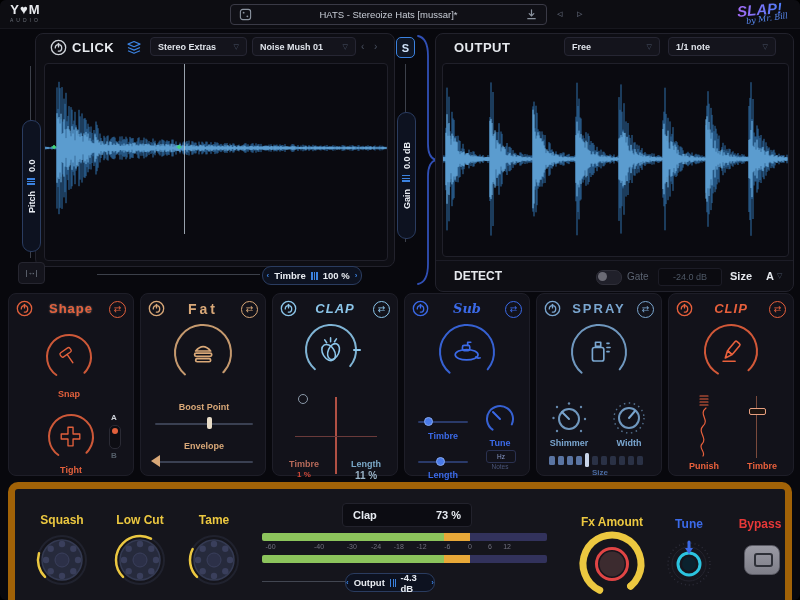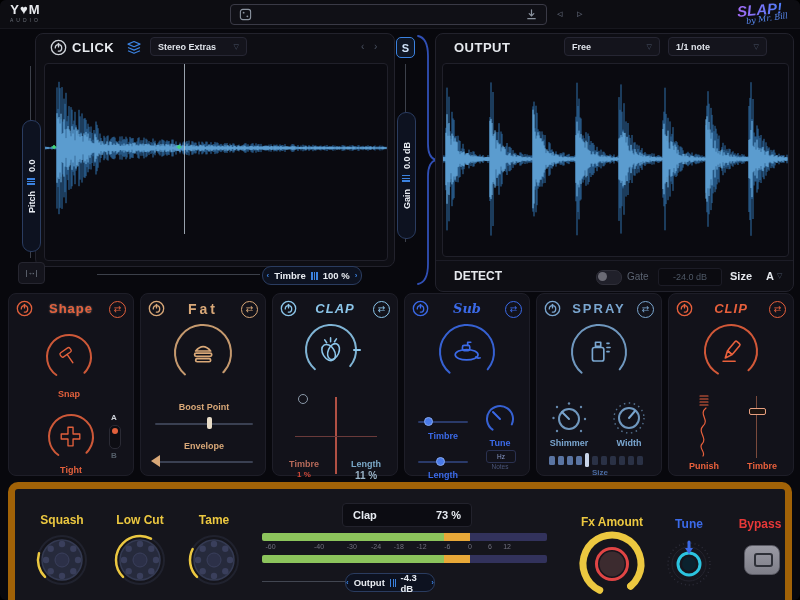--- a/index.html
+++ b/index.html
@@ -110,20 +110,21 @@
     <div id="logo">
       <div class="l1">Y♥M</div>
       <div class="l2">AUDIO</div>
     </div>
     <div id="presetbox">
       <svg class="picon" viewBox="0 0 14 14">
         <rect x="1.5" y="1.5" width="11" height="11" rx="2.5" fill="none" stroke="currentColor" stroke-width="1.2"></rect>
         <circle cx="5" cy="5" r="1" fill="currentColor"></circle>
           <circle cx="9" cy="9" r="1" fill="currentColor"></circle>
       </svg>
+      <div id="presetname">HATS - Stereoize Hats [mussar]*</div>
       <svg class="dlicon" viewBox="0 0 14 14">
         <path d="M7 2 V8 M4.5 6 L7 8.5 9.5 6 M3 11.5 H11" fill="none" stroke="currentColor" stroke-width="1.3" stroke-linecap="round"></path>
       </svg>
     </div>
     <span class="navarrow" style="left:557px">◃</span>
     <span class="navarrow" style="left:577px">▹</span>
     <div id="brand">
       <div class="b1">SLAP!</div>
       <div class="b2">by Mr. Bill</div>
     </div>
@@ -137,20 +138,24 @@
         <circle cx="9" cy="9.4" r="3.4" pathLength="100" stroke-dasharray="76 24" transform="rotate(180 9 9.4)"></circle>
       </svg>
       <h2 class="ptitle" style="left:36px;margin:0">CLICK</h2>
       <svg style="position:absolute;left:90px;top:6px;width:16px;height:15px" viewBox="0 0 16 14">
         <path d="M8 1 L14 3.6 8 6.2 2 3.6 Z" fill="none" stroke="#3b82e0" stroke-width="1.2" stroke-linejoin="round"></path>
         <path d="M2 7 L8 9.6 14 7" fill="none" stroke="#3b82e0" stroke-width="1.2" stroke-linejoin="round"></path>
         <path d="M2 10.2 L8 12.8 14 10.2" fill="none" stroke="#3b82e0" stroke-width="1.2" stroke-linejoin="round"></path>
       </svg>
       <div class="dd" style="left:114px;top:3px;width:97px">
         <span class="dd-t">Stereo Extras</span>
+        <span class="dd-c">▽</span>
+      </div>
+      <div class="dd" style="left:216px;top:3px;width:104px">
+        <span class="dd-t">Noise Mush 01</span>
         <span class="dd-c">▽</span>
       </div>
       <span style="position:absolute;left:325px;top:7px;font-size:10px;color:#4a5262">‹</span>
       <span style="position:absolute;left:338px;top:7px;font-size:10px;color:#4a5262">›</span>
     </div>
     <div id="wavebox-click">
       <svg id="wave-click" width="342" height="168">
           <path d="M0 82.6L0 85.4M1 82.5L1 85.5M2 83.0L2 85.0M3 82.8L3 85.2M4 83.4L4 84.6M5 83.0L5 85.0M6 83.0L6 85.0M7 82.3L7 85.7M8 83.0L8 85.0M9 83.0L9 85.0M10 82.4L10 85.6M11 83.2L11 84.8M12 23.4L12 144.6M13 44.9L13 123.1M14 17.8L14 150.2M15 24.1L15 143.9M16 55.2L16 112.8M17 23.1L17 144.9M18 57.6L18 110.4M19 34.6L19 133.4M20 39.8L20 128.2M21 28.8L21 139.2M22 57.3L22 110.7M23 51.9L23 116.1M24 42.1L24 125.9M25 69.2L25 98.8M26 43.1L26 124.9M27 45.7L27 122.3M28 60.2L28 107.8M29 56.6L29 111.4M30 47.8L30 120.2M31 61.3L31 106.7M32 65.2L32 102.8M33 71.8L33 96.2M34 45.8L34 122.2M35 52.3L35 115.7M36 68.5L36 99.5M37 49.4L37 118.6M38 72.3L38 95.7M39 54.6L39 113.4M40 54.1L40 113.9M41 55.8L41 112.2M42 64.8L42 103.2M43 59.7L43 108.3M44 62.8L44 105.2M45 67.8L45 100.2M46 62.5L46 105.5M47 68.9L47 99.1M48 75.7L48 92.3M49 66.0L49 102.0M50 69.1L50 98.9M51 57.5L51 110.5M52 60.8L52 107.2M53 64.2L53 103.8M54 78.1L54 89.9M55 69.5L55 98.5M56 74.0L56 94.0M57 78.3L57 89.7M58 77.4L58 90.6M59 71.8L59 96.2M60 73.5L60 94.5M61 80.1L61 87.9M62 72.2L62 95.8M63 71.4L63 96.6M64 78.3L64 89.7M65 76.5L65 91.5M66 74.8L66 93.2M67 73.7L67 94.3M68 73.0L68 95.0M69 72.7L69 95.3M70 73.6L70 94.4M71 77.1L71 90.9M72 77.6L72 90.4M73 79.1L73 88.9M74 76.8L74 91.2M75 72.5L75 95.5M76 77.4L76 90.6M77 72.3L77 95.7M78 75.8L78 92.2M79 74.9L79 93.1M80 75.6L80 92.4M81 72.7L81 95.3M82 74.5L82 93.5M83 80.7L83 87.3M84 77.8L84 90.2M85 72.9L85 95.1M86 74.3L86 93.7M87 74.5L87 93.5M88 74.0L88 94.0M89 78.3L89 89.7M90 78.5L90 89.5M91 80.4L91 87.6M92 77.5L92 90.5M93 74.1L93 93.9M94 73.3L94 94.7M95 78.6L95 89.4M96 76.2L96 91.8M97 79.6L97 88.4M98 76.2L98 91.8M99 73.6L99 94.4M100 80.2L100 87.8M101 74.7L101 93.3M102 75.7L102 92.3M103 78.9L103 89.1M104 77.1L104 90.9M105 81.2L105 86.8M106 78.0L106 90.0M107 79.1L107 88.9M108 74.5L108 93.5M109 77.9L109 90.1M110 76.7L110 91.3M111 81.3L111 86.7M112 81.1L112 86.9M113 79.2L113 88.8M114 77.7L114 90.3M115 76.5L115 91.5M116 81.7L116 86.3M117 75.4L117 92.6M118 75.9L118 92.1M119 76.6L119 91.4M120 80.7L120 87.3M121 77.5L121 90.5M122 76.3L122 91.7M123 77.5L123 90.5M124 77.0L124 91.0M125 81.7L125 86.3M126 79.4L126 88.6M127 75.6L127 92.4M128 75.6L128 92.4M129 79.7L129 88.3M130 81.0L130 87.0M131 77.4L131 90.6M132 80.9L132 87.1M133 81.3L133 86.7M134 80.6L134 87.4M135 78.6L135 89.4M136 81.3L136 86.7M137 80.8L137 87.2M138 78.5L138 89.5M139 77.4L139 90.6M140 78.9L140 89.1M141 77.7L141 90.3M142 77.0L142 91.0M143 79.2L143 88.8M144 76.6L144 91.4M145 80.8L145 87.2M146 81.8L146 86.2M147 77.2L147 90.8M148 77.6L148 90.4M149 79.4L149 88.6M150 78.5L150 89.5M151 78.7L151 89.3M152 81.4L152 86.6M153 81.7L153 86.3M154 77.6L154 90.4M155 80.1L155 87.9M156 81.2L156 86.8M157 77.7L157 90.3M158 78.6L158 89.4M159 80.0L159 88.0M160 79.8L160 88.2M161 77.6L161 90.4M162 77.7L162 90.3M163 80.9L163 87.1M164 80.0L164 88.0M165 80.5L165 87.5M166 78.2L166 89.8M167 82.2L167 85.8M168 80.3L168 87.7M169 80.0L169 88.0M170 77.9L170 90.1M171 79.5L171 88.5M172 78.3L172 89.7M173 79.1L173 88.9M174 81.8L174 86.2M175 80.5L175 87.5M176 79.9L176 88.1M177 80.7L177 87.3M178 82.0L178 86.0M179 80.2L179 87.8M180 79.0L180 89.0M181 80.2L181 87.8M182 79.0L182 89.0M183 81.6L183 86.4M184 82.2L184 85.8M185 79.7L185 88.3M186 81.1L186 86.9M187 80.8L187 87.2M188 79.4L188 88.6M189 79.7L189 88.3M190 82.2L190 85.8M191 81.3L191 86.7M192 82.5L192 85.5M193 81.5L193 86.5M194 80.6L194 87.4M195 82.0L195 86.0M196 81.8L196 86.2M197 82.4L197 85.6M198 81.0L198 87.0M199 80.2L199 87.8M200 79.2L200 88.8M201 79.4L201 88.6M202 81.5L202 86.5M203 80.2L203 87.8M204 81.7L204 86.3M205 82.3L205 85.7M206 80.4L206 87.6M207 79.5L207 88.5M208 79.3L208 88.7M209 81.3L209 86.7M210 81.6L210 86.4M211 79.3L211 88.7M212 81.7L212 86.3M213 80.2L213 87.8M214 80.1L214 87.9M215 82.1L215 85.9M216 79.9L216 88.1M217 82.5L217 85.5M218 81.8L218 86.2M219 82.4L219 85.6M220 81.3L220 86.7M221 81.5L221 86.5M222 81.4L222 86.6M223 81.9L223 86.1M224 80.6L224 87.4M225 82.8L225 85.2M226 80.3L226 87.7M227 82.3L227 85.7M228 82.2L228 85.8M229 80.6L229 87.4M230 81.2L230 86.8M231 80.8L231 87.2M232 80.6L232 87.4M233 82.4L233 85.6M234 81.6L234 86.4M235 80.4L235 87.6M236 81.6L236 86.4M237 81.0L237 87.0M238 81.1L238 86.9M239 82.5L239 85.5M240 80.1L240 87.9M241 82.9L241 85.1M242 82.7L242 85.3M243 82.3L243 85.7M244 82.8L244 85.2M245 82.4L245 85.6M246 81.5L246 86.5M247 80.2L247 87.8M248 80.2L248 87.8M249 80.6L249 87.4M250 82.3L250 85.7M251 82.8L251 85.2M252 82.0L252 86.0M253 81.0L253 87.0M254 82.8L254 85.2M255 82.9L255 85.1M256 81.5L256 86.5M257 83.0L257 85.0M258 80.7L258 87.3M259 81.7L259 86.3M260 81.4L260 86.6M261 81.5L261 86.5M262 82.7L262 85.3M263 82.3L263 85.7M264 81.1L264 86.9M265 81.9L265 86.1M266 82.8L266 85.2M267 82.2L267 85.8M268 80.8L268 87.2M269 83.1L269 84.9M270 81.4L270 86.6M271 81.6L271 86.4M272 82.0L272 86.0M273 82.6L273 85.4M274 82.5L274 85.5M275 81.8L275 86.2M276 81.6L276 86.4M277 82.2L277 85.8M278 82.2L278 85.8M279 82.0L279 86.0M280 81.5L280 86.5M281 82.5L281 85.5M282 81.0L282 87.0M283 82.5L283 85.5M284 82.2L284 85.8M285 82.3L285 85.7M286 82.8L286 85.2M287 82.0L287 86.0M288 81.2L288 86.8M289 82.5L289 85.5M290 81.6L290 86.4M291 82.8L291 85.2M292 82.1L292 85.9M293 82.8L293 85.2M294 82.4L294 85.6M295 82.2L295 85.8M296 83.2L296 84.8M297 81.4L297 86.6M298 81.2L298 86.8M299 81.6L299 86.4M300 81.7L300 86.3M301 82.6L301 85.4M302 83.1L302 84.9M303 82.6L303 85.4M304 82.6L304 85.4M305 81.5L305 86.5M306 82.9L306 85.1M307 81.3L307 86.7M308 81.4L308 86.6M309 82.1L309 85.9M310 82.1L310 85.9M311 82.0L311 86.0M312 83.0L312 85.0M313 81.3L313 86.7M314 81.3L314 86.7M315 82.8L315 85.2M316 82.7L316 85.3M317 82.4L317 85.6M318 81.8L318 86.2M319 82.7L319 85.3M320 82.5L320 85.5M321 81.9L321 86.1M322 83.2L322 84.8M323 81.3L323 86.7M324 82.2L324 85.8M325 82.0L325 86.0M326 82.1L326 85.9M327 83.1L327 84.9M328 82.5L328 85.5M329 82.1L329 85.9M330 81.5L330 86.5M331 83.2L331 84.8M332 82.3L332 85.7M333 83.3L333 84.7M334 82.1L334 85.9M335 81.5L335 86.5M336 83.4L336 84.6M337 81.7L337 86.3M338 82.4L338 85.6M339 82.5L339 85.5M340 83.1L340 84.9M341 82.7L341 85.3" stroke="#2f6ea8" stroke-width="1" fill="none"></path>
           <path d="M0 83.3L0 84.7M1 83.4L1 84.6M2 83.2L2 84.8M3 83.2L3 84.8M4 83.3L4 84.7M6 83.5L6 84.5M7 83.5L7 84.5M8 83.4L8 84.6M10 83.6L10 84.4M11 83.5L11 84.5M12 49.2L12 118.8M13 54.5L13 113.5M14 53.0L14 115.0M15 59.5L15 108.5M16 49.7L16 118.3M17 70.0L17 98.0M18 69.0L18 99.0M19 55.3L19 112.7M20 65.3L20 102.7M21 74.1L21 93.9M22 64.8L22 103.2M23 62.1L23 105.9M24 65.3L24 102.7M25 66.7L25 101.3M26 72.3L26 95.7M27 62.2L27 105.8M28 69.5L28 98.5M29 65.6L29 102.4M30 76.3L30 91.7M31 63.4L31 104.6M32 66.9L32 101.1M33 65.7L33 102.3M34 70.0L34 98.0M35 72.7L35 95.3M36 69.5L36 98.5M37 72.0L37 96.0M38 77.6L38 90.4M39 69.4L39 98.6M40 71.1L40 96.9M41 67.9L41 100.1M42 72.7L42 95.3M43 69.5L43 98.5M44 76.6L44 91.4M45 74.2L45 93.8M46 77.2L46 90.8M47 78.6L47 89.4M48 79.2L48 88.8M49 79.3L49 88.7M50 70.3L50 97.7M51 73.2L51 94.8M52 76.3L52 91.7M53 75.7L53 92.3M54 78.8L54 89.2M55 77.3L55 90.7M56 80.9L56 87.1M57 76.9L57 91.1M58 79.5L58 88.5M59 80.8L59 87.2M60 80.4L60 87.6M61 79.7L61 88.3M62 77.4L62 90.6M63 81.3L63 86.7M64 81.2L64 86.8M65 77.5L65 90.5M66 78.0L66 90.0M67 80.8L67 87.2M68 81.1L68 86.9M69 79.6L69 88.4M70 80.9L70 87.1M71 80.9L71 87.1M72 78.5L72 89.5M73 80.0L73 88.0M74 80.4L74 87.6M75 81.8L75 86.2M76 82.0L76 86.0M77 80.6L77 87.4M78 82.0L78 86.0M79 79.5L79 88.5M80 81.7L80 86.3M81 80.6L81 87.4M82 80.2L82 87.8M83 80.2L83 87.8M84 81.7L84 86.3M85 79.6L85 88.4M86 79.8L86 88.2M87 82.3L87 85.7M88 78.9L88 89.1M89 79.5L89 88.5M90 78.6L90 89.4M91 81.4L91 86.6M92 80.7L92 87.3M93 81.6L93 86.4M94 81.5L94 86.5M95 80.3L95 87.7M96 80.2L96 87.8M97 81.3L97 86.7M98 79.6L98 88.4M99 81.7L99 86.3M100 80.2L100 87.8M101 80.0L101 88.0M102 80.3L102 87.7M103 80.7L103 87.3M104 79.9L104 88.1M105 81.2L105 86.8M106 81.6L106 86.4M107 81.6L107 86.4M108 81.6L108 86.4M109 81.6L109 86.4M110 79.4L110 88.6M111 82.6L111 85.4M112 80.7L112 87.3M113 80.9L113 87.1M114 80.7L114 87.3M115 82.3L115 85.7M116 80.1L116 87.9M117 81.6L117 86.4M118 79.9L118 88.1M119 81.6L119 86.4M120 82.4L120 85.6M121 80.1L121 87.9M122 80.5L122 87.5M123 80.8L123 87.2M124 80.4L124 87.6M125 82.3L125 85.7M126 80.3L126 87.7M127 79.9L127 88.1M128 82.7L128 85.3M129 80.2L129 87.8M130 82.2L130 85.8M131 81.1L131 86.9M132 81.4L132 86.6M133 81.0L133 87.0M134 81.3L134 86.7M135 80.0L135 88.0M136 82.5L136 85.5M137 82.1L137 85.9M138 80.8L138 87.2M139 82.0L139 86.0M140 82.3L140 85.7M141 81.9L141 86.1M142 80.3L142 87.7M143 82.3L143 85.7M144 82.0L144 86.0M145 81.9L145 86.1M146 80.7L146 87.3M147 81.1L147 86.9M148 82.5L148 85.5M149 81.2L149 86.8M150 82.6L150 85.4M151 81.9L151 86.1M152 81.8L152 86.2M153 82.9L153 85.1M154 82.2L154 85.8M155 81.1L155 86.9M156 81.1L156 86.9M157 82.2L157 85.8M158 81.3L158 86.7M159 81.5L159 86.5M160 82.9L160 85.1M161 82.9L161 85.1M162 82.0L162 86.0M163 82.4L163 85.6M164 80.9L164 87.1M165 82.5L165 85.5M166 81.5L166 86.5M167 81.0L167 87.0M168 82.0L168 86.0M169 82.7L169 85.3M170 81.6L170 86.4M171 82.7L171 85.3M172 82.6L172 85.4M173 81.8L173 86.2M174 81.6L174 86.4M175 82.6L175 85.4M176 82.6L176 85.4M177 82.2L177 85.8M178 81.9L178 86.1M179 83.0L179 85.0M180 81.3L180 86.7M181 82.8L181 85.2M182 81.5L182 86.5M183 81.2L183 86.8M184 82.4L184 85.6M185 82.4L185 85.6M186 81.3L186 86.7M187 82.9L187 85.1M188 83.1L188 84.9M189 81.5L189 86.5M190 82.0L190 86.0M191 83.2L191 84.8M192 83.0L192 85.0M193 81.4L193 86.6M194 82.2L194 85.8M195 82.5L195 85.5M196 82.6L196 85.4M197 81.6L197 86.4M198 82.8L198 85.2M199 81.5L199 86.5M200 81.9L200 86.1M201 82.7L201 85.3M202 83.1L202 84.9M203 82.6L203 85.4M204 83.2L204 84.8M205 82.1L205 85.9M206 82.1L206 85.9M207 82.1L207 85.9M208 82.6L208 85.4M209 82.9L209 85.1M210 82.1L210 85.9M211 82.9L211 85.1M212 81.9L212 86.1M213 81.8L213 86.2M214 82.6L214 85.4M215 82.8L215 85.2M216 82.4L216 85.6M217 82.7L217 85.3M218 82.6L218 85.4M219 82.0L219 86.0M220 82.3L220 85.7M221 82.1L221 85.9M222 82.3L222 85.7M223 82.1L223 85.9M224 82.5L224 85.5M225 82.8L225 85.2M226 82.1L226 85.9M227 82.1L227 85.9M228 83.3L228 84.7M229 82.1L229 85.9M230 82.5L230 85.5M231 82.1L231 85.9M232 83.1L232 84.9M233 82.0L233 86.0M234 83.1L234 84.9M235 82.6L235 85.4M236 82.0L236 86.0M237 82.9L237 85.1M238 82.9L238 85.1M239 82.6L239 85.4M240 82.6L240 85.4M241 82.2L241 85.8M242 82.3L242 85.7M243 82.7L243 85.3M244 82.7L244 85.3M245 82.9L245 85.1M246 82.8L246 85.2M247 82.3L247 85.7M248 82.2L248 85.8M249 82.6L249 85.4M250 82.2L250 85.8M251 83.4L251 84.6M252 83.1L252 84.9M253 83.4L253 84.6M254 82.8L254 85.2M255 83.0L255 85.0M256 82.8L256 85.2M257 83.3L257 84.7M258 82.9L258 85.1M259 83.0L259 85.0M260 82.8L260 85.2M261 82.2L261 85.8M262 83.3L262 84.7M263 83.3L263 84.7M264 82.7L264 85.3M265 83.5L265 84.5M266 82.7L266 85.3M267 83.0L267 85.0M268 83.3L268 84.7M269 82.5L269 85.5M270 82.4L270 85.6M271 82.8L271 85.2M272 83.1L272 84.9M273 82.7L273 85.3M274 82.8L274 85.2M275 82.6L275 85.4M276 83.1L276 84.9M277 83.2L277 84.8M278 83.0L278 85.0M279 82.6L279 85.4M280 82.9L280 85.1M281 83.4L281 84.6M282 83.0L282 85.0M283 83.0L283 85.0M284 83.0L284 85.0M285 82.7L285 85.3M286 82.8L286 85.2M287 82.8L287 85.2M288 83.0L288 85.0M289 83.2L289 84.8M290 83.3L290 84.7M291 83.3L291 84.7M292 82.5L292 85.5M293 83.2L293 84.8M294 82.7L294 85.3M295 83.2L295 84.8M296 83.4L296 84.6M297 83.2L297 84.8M298 83.3L298 84.7M299 82.6L299 85.4M300 83.2L300 84.8M301 83.2L301 84.8M302 82.6L302 85.4M303 82.6L303 85.4M304 82.8L304 85.2M305 83.0L305 85.0M306 83.3L306 84.7M307 83.3L307 84.7M308 82.6L308 85.4M309 82.8L309 85.2M310 83.2L310 84.8M311 83.5L311 84.5M312 83.4L312 84.6M313 83.0L313 85.0M314 83.6L314 84.4M315 83.4L315 84.6M316 82.7L316 85.3M317 83.5L317 84.5M318 82.9L318 85.1M319 83.2L319 84.8M320 83.2L320 84.8M321 82.7L321 85.3M322 82.7L322 85.3M323 83.2L323 84.8M324 83.2L324 84.8M325 82.7L325 85.3M326 82.7L326 85.3M327 83.3L327 84.7M328 83.4L328 84.6M329 82.7L329 85.3M330 83.4L330 84.6M331 83.5L331 84.5M332 83.3L332 84.7M333 83.5L333 84.5M334 83.2L334 84.8M335 83.4L335 84.6M336 83.2L336 84.8M337 83.1L337 84.9M338 82.9L338 85.1M339 83.0L339 85.0M340 83.4L340 84.6M341 83.1L341 84.9" stroke="#6fb4e8" stroke-width="1" fill="none"></path>
         </svg>
@@ -189,21 +194,21 @@
     <span class="arr">›</span>
   </div>
 
   <div class="panel" id="output-panel" style="left:435px;top:33px;width:357px;height:257px">
     <div class="phead">
       <h2 class="ptitle" style="left:18px;margin:0">OUTPUT</h2>
       <div class="dd" style="left:128px;top:3px;width:96px">
         <span class="dd-t">Free</span>
         <span class="dd-c">▽</span>
       </div>
-      <div class="dd" style="left:232px;top:3px;width:99px">
+      <div class="dd" style="left:232px;top:3px;width:108px">
         <span class="dd-t">1/1 note</span>
         <span class="dd-c">▽</span>
       </div>
     </div>
     <div id="wavebox-out">
       <svg id="wave-output" width="345" height="190">
           <path d="M0 91.2L0 98.8M1 92.7L1 97.3M2 91.4L2 98.6M3 63.8L3 126.2M4 23.6L4 166.4M5 60.0L5 130.0M6 32.7L6 157.3M7 67.2L7 122.8M8 74.9L8 115.1M9 47.8L9 142.2M10 54.4L10 135.6M11 55.9L11 134.1M12 72.9L12 117.1M13 72.0L13 118.0M14 79.1L14 110.9M15 71.7L15 118.3M16 76.3L16 113.7M17 77.0L17 113.0M18 87.1L18 102.9M19 84.4L19 105.6M20 79.8L20 110.2M21 84.8L21 105.2M22 89.5L22 100.5M23 90.3L23 99.7M24 89.6L24 100.4M25 89.0L25 101.0M26 85.6L26 104.4M27 90.2L27 99.8M28 88.0L28 102.0M29 91.8L29 98.2M30 87.3L30 102.7M31 87.6L31 102.4M32 90.0L32 100.0M33 90.9L33 99.1M34 92.5L34 97.5M35 91.8L35 98.2M36 91.9L36 98.1M37 90.6L37 99.4M38 93.2L38 96.8M39 93.1L39 96.9M40 91.0L40 99.0M41 92.6L41 97.4M42 93.6L42 96.4M43 92.9L43 97.1M44 93.0L44 97.0M45 91.0L45 99.0M46 93.3L46 96.7M47 53.0L47 137.0M48 18.4L48 171.6M49 69.6L49 120.4M50 28.0L50 162.0M51 74.4L51 115.6M52 68.9L52 121.1M53 67.8L53 122.2M54 76.0L54 114.0M55 68.1L55 121.9M56 59.2L56 130.8M57 79.1L57 110.9M58 67.5L58 122.5M59 69.8L59 120.2M60 85.0L60 105.0M61 83.0L61 107.0M62 84.4L62 105.6M63 82.3L63 107.7M64 79.0L64 111.0M65 88.0L65 102.0M66 82.8L66 107.2M67 82.8L67 107.2M68 84.0L68 106.0M69 90.4L69 99.6M70 86.1L70 103.9M71 91.9L71 98.1M72 88.8L72 101.2M73 89.6L73 100.4M74 90.9L74 99.1M75 91.2L75 98.8M76 92.8L76 97.2M77 88.4L77 101.6M78 88.6L78 101.4M79 89.9L79 100.1M80 90.6L80 99.4M81 93.1L81 96.9M82 90.0L82 100.0M83 92.9L83 97.1M84 90.4L84 99.6M85 91.6L85 98.4M86 91.3L86 98.7M87 91.6L87 98.4M88 91.5L88 98.5M89 91.4L89 98.6M90 42.3L90 147.7M91 37.6L91 152.4M92 64.2L92 125.8M93 41.7L93 148.3M94 48.8L94 141.2M95 65.3L95 124.7M96 67.3L96 122.7M97 67.4L97 122.6M98 74.5L98 115.5M99 67.4L99 122.6M100 70.6L100 119.4M101 75.6L101 114.4M102 71.0L102 119.0M103 85.3L103 104.7M104 86.9L104 103.1M105 87.8L105 102.2M106 78.1L106 111.9M107 79.3L107 110.7M108 86.1L108 103.9M109 85.3L109 104.7M110 87.3L110 102.7M111 89.7L111 100.3M112 89.5L112 100.5M113 87.4L113 102.6M114 92.0L114 98.0M115 90.0L115 100.0M116 91.0L116 99.0M117 89.5L117 100.5M118 89.1L118 100.9M119 89.7L119 100.3M120 88.4L120 101.6M121 88.6L121 101.4M122 92.0L122 98.0M123 91.8L123 98.2M124 90.8L124 99.2M125 90.6L125 99.4M126 89.9L126 100.1M127 93.4L127 96.6M128 92.0L128 98.0M129 92.0L129 98.0M130 92.0L130 98.0M131 92.6L131 97.4M132 91.3L132 98.7M133 52.7L133 137.3M134 18.7L134 171.3M135 42.0L135 148.0M136 34.6L136 155.4M137 53.4L137 136.6M138 54.5L138 135.5M139 74.4L139 115.6M140 71.4L140 118.6M141 74.2L141 115.8M142 78.7L142 111.3M143 68.2L143 121.8M144 84.4L144 105.6M145 69.5L145 120.5M146 72.0L146 118.0M147 80.9L147 109.1M148 77.0L148 113.0M149 79.2L149 110.8M150 78.9L150 111.1M151 80.8L151 109.2M152 86.3L152 103.7M153 86.5L153 103.5M154 82.8L154 107.2M155 87.7L155 102.3M156 86.8L156 103.2M157 90.9L157 99.1M158 85.6L158 104.4M159 91.3L159 98.7M160 87.7L160 102.3M161 87.8L161 102.2M162 89.4L162 100.6M163 91.1L163 98.9M164 91.3L164 98.7M165 92.0L165 98.0M166 91.8L166 98.2M167 90.4L167 99.6M168 91.1L168 98.9M169 92.6L169 97.4M170 92.0L170 98.0M171 90.5L171 99.5M172 93.1L172 96.9M173 93.3L173 96.7M174 92.5L174 97.5M175 91.6L175 98.4M176 33.1L176 156.9M177 45.8L177 144.2M178 20.4L178 169.6M179 47.7L179 142.3M180 65.6L180 124.4M181 39.2L181 150.8M182 72.0L182 118.0M183 57.4L183 132.6M184 73.0L184 117.0M185 59.0L185 131.0M186 70.9L186 119.1M187 73.9L187 116.1M188 81.1L188 108.9M189 71.0L189 119.0M190 84.9L190 105.1M191 78.5L191 111.5M192 78.3L192 111.7M193 89.0L193 101.0M194 80.6L194 109.4M195 85.0L195 105.0M196 81.5L196 108.5M197 87.8L197 102.2M198 86.0L198 104.0M199 84.1L199 105.9M200 90.7L200 99.3M201 89.2L201 100.8M202 88.0L202 102.0M203 89.6L203 100.4M204 91.9L204 98.1M205 90.1L205 99.9M206 91.1L206 98.9M207 90.0L207 100.0M208 91.4L208 98.6M209 89.3L209 100.7M210 93.1L210 96.9M211 89.6L211 100.4M212 92.5L212 97.5M213 92.4L213 97.6M214 92.0L214 98.0M215 91.1L215 98.9M216 91.3L216 98.7M217 91.9L217 98.1M218 93.7L218 96.3M219 92.5L219 97.5M220 56.3L220 133.7M221 47.7L221 142.3M222 23.7L222 166.3M223 49.9L223 140.1M224 77.0L224 113.0M225 53.8L225 136.2M226 78.4L226 111.6M227 57.4L227 132.6M228 72.5L228 117.5M229 69.9L229 120.1M230 63.1L230 126.9M231 77.7L231 112.3M232 78.9L232 111.1M233 77.0L233 113.0M234 78.2L234 111.8M235 81.2L235 108.8M236 87.8L236 102.2M237 82.4L237 107.6M238 82.7L238 107.3M239 83.7L239 106.3M240 86.3L240 103.7M241 89.7L241 100.3M242 91.6L242 98.4M243 90.5L243 99.5M244 88.8L244 101.2M245 87.8L245 102.2M246 89.1L246 100.9M247 89.8L247 100.2M248 90.9L248 99.1M249 88.5L249 101.5M250 91.5L250 98.5M251 92.2L251 97.8M252 90.7L252 99.3M253 89.8L253 100.2M254 90.6L254 99.4M255 90.6L255 99.4M256 90.7L256 99.3M257 91.5L257 98.5M258 92.6L258 97.4M259 91.4L259 98.6M260 93.1L260 96.9M261 92.0L261 98.0M262 93.6L262 96.4M263 61.1L263 128.9M264 41.7L264 148.3M265 27.2L265 162.8M266 39.7L266 150.3M267 69.2L267 120.8M268 43.9L268 146.1M269 50.9L269 139.1M270 60.6L270 129.4M271 67.2L271 122.8M272 61.8L272 128.2M273 64.7L273 125.3M274 69.6L274 120.4M275 74.8L275 115.2M276 71.5L276 118.5M277 87.4L277 102.6M278 88.1L278 101.9M279 83.1L279 106.9M280 78.8L280 111.2M281 85.9L281 104.1M282 81.3L282 108.7M283 86.6L283 103.4M284 85.1L284 104.9M285 87.3L285 102.7M286 84.7L286 105.3M287 85.1L287 104.9M288 91.6L288 98.4M289 88.3L289 101.7M290 87.3L290 102.7M291 90.3L291 99.7M292 89.3L292 100.7M293 91.2L293 98.8M294 90.4L294 99.6M295 89.0L295 101.0M296 91.8L296 98.2M297 91.2L297 98.8M298 92.0L298 98.0M299 90.0L299 100.0M300 91.4L300 98.6M301 90.5L301 99.5M302 92.3L302 97.7M303 92.6L303 97.4M304 92.8L304 97.2M305 92.3L305 97.7M306 42.0L306 148.0M307 33.9L307 156.1M308 18.2L308 171.8M309 55.0L309 135.0M310 35.0L310 155.0M311 68.5L311 121.5M312 72.5L312 117.5M313 72.5L313 117.5M314 61.4L314 128.6M315 64.7L315 125.3M316 71.8L316 118.2M317 73.9L317 116.1M318 71.0L318 119.0M319 82.9L319 107.1M320 76.7L320 113.3M321 74.8L321 115.2M322 86.6L322 103.4M323 78.3L323 111.7M324 82.1L324 107.9M325 84.6L325 105.4M326 83.4L326 106.6M327 90.5L327 99.5M328 85.9L328 104.1M329 87.8L329 102.2M330 86.3L330 103.7M331 85.7L331 104.3M332 88.6L332 101.4M333 91.9L333 98.1M334 91.0L334 99.0M335 92.5L335 97.5M336 89.7L336 100.3M337 92.7L337 97.3M338 91.2L338 98.8M339 91.4L339 98.6M340 91.3L340 98.7M341 91.2L341 98.8M342 93.2L342 96.8M343 93.5L343 96.5M344 90.7L344 99.3" stroke="#2f6ea8" stroke-width="1" fill="none"></path>
           <path d="M0 92.8L0 97.2M1 93.2L1 96.8M2 92.9L2 97.1M3 68.8L3 121.2M4 50.2L4 139.8M5 71.8L5 118.2M6 59.0L6 131.0M7 71.7L7 118.3M8 80.8L8 109.2M9 69.6L9 120.4M10 71.8L10 118.2M11 77.5L11 112.5M12 74.3L12 115.7M13 77.6L13 112.4M14 77.8L14 112.2M15 86.9L15 103.1M16 87.5L16 102.5M17 90.2L17 99.8M18 87.3L18 102.7M19 89.0L19 101.0M20 88.0L20 102.0M21 87.6L21 102.4M22 91.2L22 98.8M23 89.5L23 100.5M24 89.0L24 101.0M25 89.1L25 100.9M26 90.8L26 99.2M27 91.6L27 98.4M28 92.4L28 97.6M29 91.0L29 99.0M30 92.7L30 97.3M31 91.4L31 98.6M32 92.4L32 97.6M33 91.7L33 98.3M34 92.5L34 97.5M35 92.6L35 97.4M36 93.0L36 97.0M37 92.6L37 97.4M38 92.9L38 97.1M39 92.2L39 97.8M40 93.2L40 96.8M41 93.8L41 96.2M42 93.1L42 96.9M43 93.1L43 96.9M44 92.9L44 97.1M45 92.9L45 97.1M46 93.2L46 96.8M47 56.8L47 133.2M48 54.9L48 135.1M49 59.0L49 131.0M50 71.9L50 118.1M51 70.1L51 119.9M52 66.3L52 123.7M53 84.6L53 105.4M54 76.2L54 113.8M55 78.6L55 111.4M56 80.4L56 109.6M57 80.2L57 109.8M58 87.4L58 102.6M59 83.3L59 106.7M60 81.7L60 108.3M61 82.9L61 107.1M62 85.2L62 104.8M63 90.8L63 99.2M64 91.5L64 98.5M65 91.2L65 98.8M66 89.7L66 100.3M67 88.9L67 101.1M68 91.8L68 98.2M69 91.7L69 98.3M70 92.6L70 97.4M71 89.7L71 100.3M72 90.9L72 99.1M73 92.8L73 97.2M74 92.6L74 97.4M75 91.3L75 98.7M76 92.1L76 97.9M77 91.9L77 98.1M78 92.5L78 97.5M79 93.3L79 96.7M80 93.3L80 96.7M81 92.8L81 97.2M82 93.2L82 96.8M83 92.5L83 97.5M84 93.7L84 96.3M85 93.4L85 96.6M86 93.1L86 96.9M87 93.0L87 97.0M88 94.0L88 96.0M89 93.7L89 96.3M90 45.7L90 144.3M91 50.4L91 139.6M92 67.6L92 122.4M93 74.6L93 115.4M94 71.6L94 118.4M95 68.3L95 121.7M96 71.4L96 118.6M97 74.3L97 115.7M98 74.3L98 115.7M99 77.6L99 112.4M100 77.2L100 112.8M101 81.4L101 108.6M102 84.3L102 105.7M103 89.1L103 100.9M104 85.4L104 104.6M105 87.1L105 102.9M106 88.9L106 101.1M107 89.6L107 100.4M108 89.0L108 101.0M109 91.3L109 98.7M110 88.1L110 101.9M111 91.9L111 98.1M112 91.3L112 98.7M113 90.1L113 99.9M114 90.7L114 99.3M115 91.2L115 98.8M116 92.5L116 97.5M117 92.9L117 97.1M118 91.4L118 98.6M119 93.0L119 97.0M120 93.6L120 96.4M121 92.7L121 97.3M122 92.7L122 97.3M123 92.9L123 97.1M124 93.0L124 97.0M125 93.6L125 96.4M126 93.1L126 96.9M127 92.7L127 97.3M128 93.8L128 96.2M129 93.3L129 96.7M130 93.7L130 96.3M131 93.4L131 96.6M132 92.8L132 97.2M133 71.1L133 118.9M134 57.6L134 132.4M135 69.4L135 120.6M136 66.6L136 123.4M137 73.6L137 116.4M138 70.1L138 119.9M139 75.4L139 114.6M140 77.3L140 112.7M141 78.2L141 111.8M142 83.6L142 106.4M143 76.7L143 113.3M144 78.1L144 111.9M145 85.5L145 104.5M146 86.3L146 103.7M147 87.0L147 103.0M148 90.4L148 99.6M149 90.4L149 99.6M150 87.5L150 102.5M151 90.0L151 100.0M152 91.1L152 98.9M153 89.7L153 100.3M154 88.0L154 102.0M155 91.3L155 98.7M156 92.3L156 97.7M157 92.7L157 97.3M158 92.5L158 97.5M159 90.8L159 99.2M160 93.1L160 96.9M161 91.5L161 98.5M162 92.6L162 97.4M163 92.4L163 97.6M164 93.3L164 96.7M165 91.7L165 98.3M166 92.8L166 97.2M167 92.2L167 97.8M168 93.6L168 96.4M169 93.8L169 96.2M170 93.7L170 96.3M171 92.9L171 97.1M172 93.8L172 96.2M173 93.2L173 96.8M174 93.1L174 96.9M175 94.0L175 96.0M176 74.5L176 115.5M177 73.6L177 116.4M178 71.1L178 118.9M179 73.1L179 116.9M180 67.6L180 122.4M181 69.0L181 121.0M182 68.9L182 121.1M183 78.5L183 111.5M184 72.8L184 117.2M185 81.6L185 108.4M186 86.4L186 103.6M187 87.3L187 102.7M188 80.8L188 109.2M189 86.6L189 103.4M190 89.3L190 100.7M191 90.6L191 99.4M192 85.1L192 104.9M193 87.8L193 102.2M194 89.8L194 100.2M195 90.8L195 99.2M196 91.3L196 98.7M197 88.6L197 101.4M198 92.0L198 98.0M199 89.6L199 100.4M200 92.7L200 97.3M201 91.2L201 98.8M202 91.6L202 98.4M203 92.9L203 97.1M204 91.8L204 98.2M205 92.3L205 97.7M206 91.7L206 98.3M207 93.7L207 96.3M208 92.4L208 97.6M209 92.9L209 97.1M210 93.0L210 97.0M211 92.6L211 97.4M212 93.0L212 97.0M213 93.7L213 96.3M214 93.3L214 96.7M215 93.1L215 96.9M216 93.5L216 96.5M217 93.0L217 97.0M218 92.8L218 97.2M219 94.0L219 96.0M220 65.0L220 125.0M221 59.7L221 130.3M222 70.5L222 119.5M223 71.9L223 118.1M224 71.9L224 118.1M225 66.6L225 123.4M226 84.5L226 105.5M227 84.8L227 105.2M228 77.3L228 112.7M229 78.1L229 111.9M230 81.7L230 108.3M231 85.9L231 104.1M232 80.6L232 109.4M233 82.8L233 107.2M234 89.4L234 100.6M235 85.8L235 104.2M236 90.9L236 99.1M237 91.3L237 98.7M238 91.4L238 98.6M239 92.2L239 97.8M240 90.0L240 100.0M241 89.9L241 100.1M242 92.3L242 97.7M243 89.6L243 100.4M244 91.9L244 98.1M245 92.2L245 97.8M246 93.3L246 96.7M247 93.3L247 96.7M248 91.7L248 98.3M249 92.1L249 97.9M250 92.1L250 97.9M251 93.4L251 96.6M252 93.3L252 96.7M253 93.6L253 96.4M254 92.6L254 97.4M255 93.4L255 96.6M256 93.9L256 96.1M257 92.9L257 97.1M258 93.7L258 96.3M259 93.8L259 96.2M260 93.1L260 96.9M261 93.5L261 96.5M262 93.5L262 96.5M263 55.3L263 134.7M264 52.3L264 137.7M265 65.7L265 124.3M266 58.0L266 132.0M267 65.5L267 124.5M268 74.7L268 115.3M269 68.6L269 121.4M270 83.9L270 106.1M271 84.5L271 105.5M272 76.5L272 113.5M273 87.7L273 102.3M274 84.4L274 105.6M275 89.3L275 100.7M276 87.0L276 103.0M277 90.5L277 99.5M278 86.3L278 103.7M279 85.6L279 104.4M280 91.7L280 98.3M281 88.3L281 101.7M282 90.7L282 99.3M283 91.4L283 98.6M284 91.0L284 99.0M285 89.0L285 101.0M286 91.5L286 98.5M287 92.9L287 97.1M288 90.4L288 99.6M289 92.6L289 97.4M290 93.0L290 97.0M291 91.2L291 98.8M292 92.7L292 97.3M293 92.3L293 97.7M294 93.6L294 96.4M295 92.6L295 97.4M296 93.2L296 96.8M297 93.4L297 96.6M298 93.2L298 96.8M299 93.2L299 96.8M300 92.4L300 97.6M301 93.2L301 96.8M302 92.7L302 97.3M303 93.1L303 96.9M304 92.9L304 97.1M305 93.3L305 96.7M306 75.9L306 114.1M307 75.2L307 114.8M308 66.0L308 124.0M309 56.9L309 133.1M310 81.7L310 108.3M311 83.1L311 106.9M312 78.4L312 111.6M313 85.6L313 104.4M314 75.6L314 114.4M315 83.6L315 106.4M316 86.0L316 104.0M317 84.3L317 105.7M318 88.0L318 102.0M319 84.5L319 105.5M320 82.9L320 107.1M321 86.4L321 103.6M322 90.8L322 99.2M323 87.8L323 102.2M324 87.5L324 102.5M325 86.9L325 103.1M326 91.3L326 98.7M327 92.2L327 97.8M328 91.3L328 98.7M329 90.6L329 99.4M330 90.6L330 99.4M331 92.8L331 97.2M332 92.1L332 97.9M333 91.5L333 98.5M334 91.2L334 98.8M335 93.5L335 96.5M336 93.0L336 97.0M337 92.1L337 97.9M338 92.8L338 97.2M339 93.3L339 96.7M340 92.1L340 97.9M341 93.8L341 96.2M342 93.3L342 96.7M343 92.9L343 97.1M344 93.3L344 96.7" stroke="#6fb4e8" stroke-width="1" fill="none"></path>
         </svg>
     </div>

